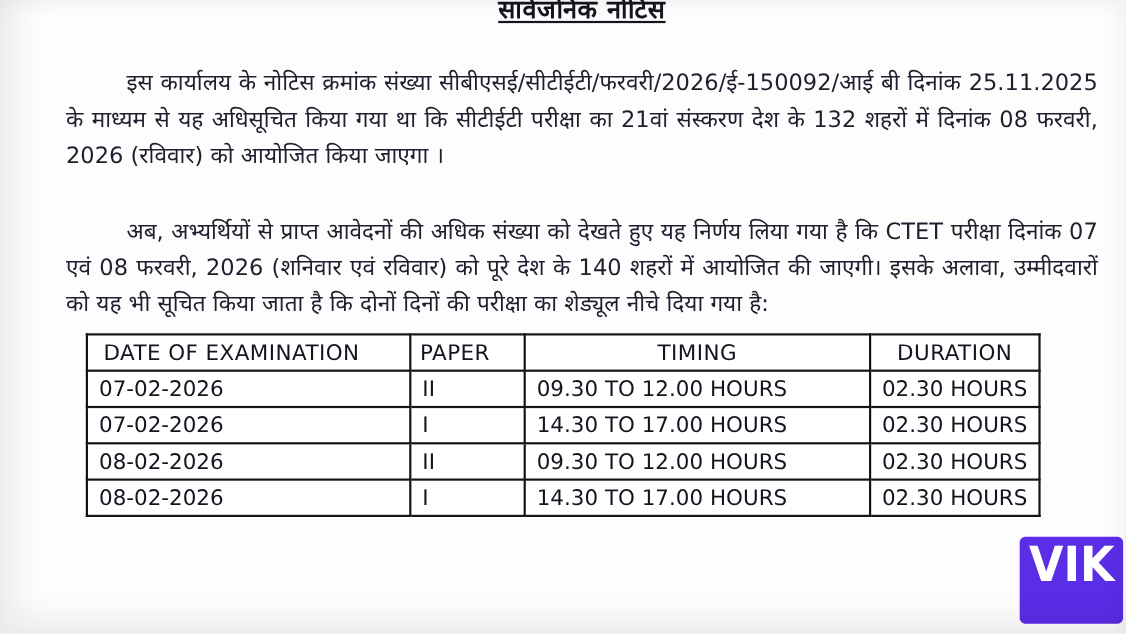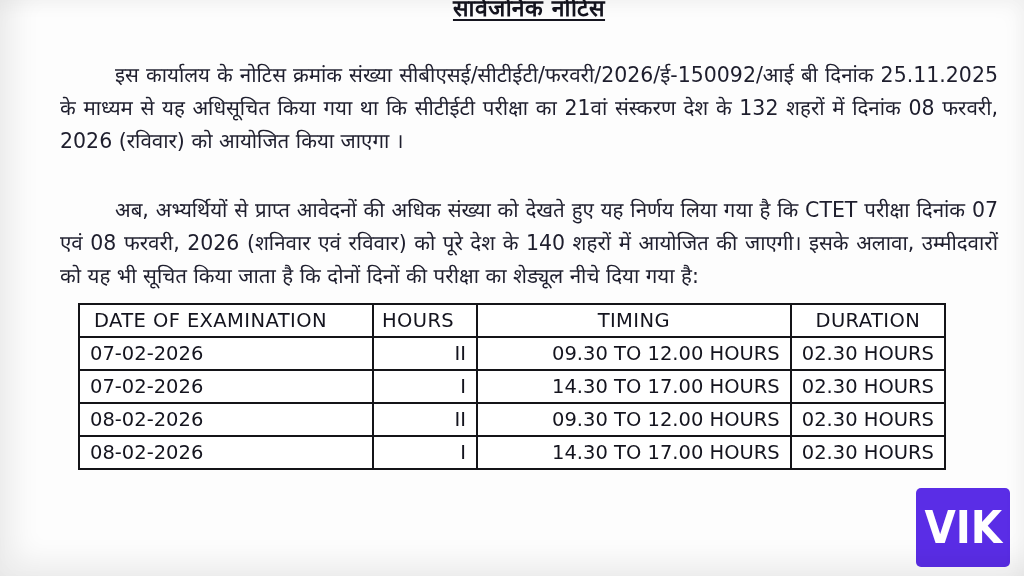--- a/index.html
+++ b/index.html
@@ -59,32 +59,32 @@
   }
   table.schedule th {
     font-weight: 400;
     letter-spacing: 0.4px;
     text-align: center;
   }
   table.schedule th.col-date { text-align: left; padding-left: 14px; width: 294px; }
   table.schedule th.col-paper { text-align: left; padding-left: 8px; width: 104px; }
   table.schedule th.col-timing { width: 314px; }
   table.schedule th.col-duration { width: 128px; }
-  table.schedule td { font-weight: 500; text-align: right; }
+  table.schedule td { font-weight: 500; text-align: left; }
   table.schedule td.cell-date { text-align: left; }
   .watermark {
     position: absolute;
-    right: 14px;
+    right: 3px;
     bottom: 9px;
     width: 94px;
     height: 79px;
     background: #5a2de6;
     border-radius: 5px;
     display: flex;
-    align-items: center;
+    align-items: flex-start;
     justify-content: center;
     z-index: 4;
   }
   .watermark span {
     color: #ffffff;
     font-weight: 800;
     font-size: 44px;
     letter-spacing: 0px;
     transform: scaleX(0.92);
     font-family: "DejaVu Sans", sans-serif;
@@ -98,21 +98,21 @@
   <h1 class="notice-title">सार्वजनिक नोटिस</h1>
 
   <p class="body-para para-1">इस कार्यालय के नोटिस क्रमांक संख्या सीबीएसई/सीटीईटी/फरवरी/2026/ई-150092/आई बी दिनांक 25.11.2025 के माध्यम से यह अधिसूचित किया गया था कि सीटीईटी परीक्षा का 21वां संस्करण देश के 132 शहरों में दिनांक 08 फरवरी, 2026 (रविवार) को आयोजित किया जाएगा ।</p>
 
   <p class="body-para para-2">अब, अभ्यर्थियों से प्राप्त आवेदनों की अधिक संख्या को देखते हुए यह निर्णय लिया गया है कि CTET परीक्षा दिनांक 07 एवं 08 फरवरी, 2026 (शनिवार एवं रविवार) को पूरे देश के 140 शहरों में आयोजित की जाएगी। इसके अलावा, उम्मीदवारों को यह भी सूचित किया जाता है कि दोनों दिनों की परीक्षा का शेड्यूल नीचे दिया गया है:</p>
 
   <table class="schedule">
     <thead>
       <tr>
         <th class="col-date">DATE OF EXAMINATION</th>
-        <th class="col-paper">HOURS</th>
+        <th class="col-paper">PAPER</th>
         <th class="col-timing">TIMING</th>
         <th class="col-duration">DURATION</th>
       </tr>
     </thead>
     <tbody>
       <tr>
         <td class="cell-date">07-02-2026</td>
         <td>II</td>
         <td>09.30 TO 12.00 HOURS</td>
         <td>02.30 HOURS</td>

